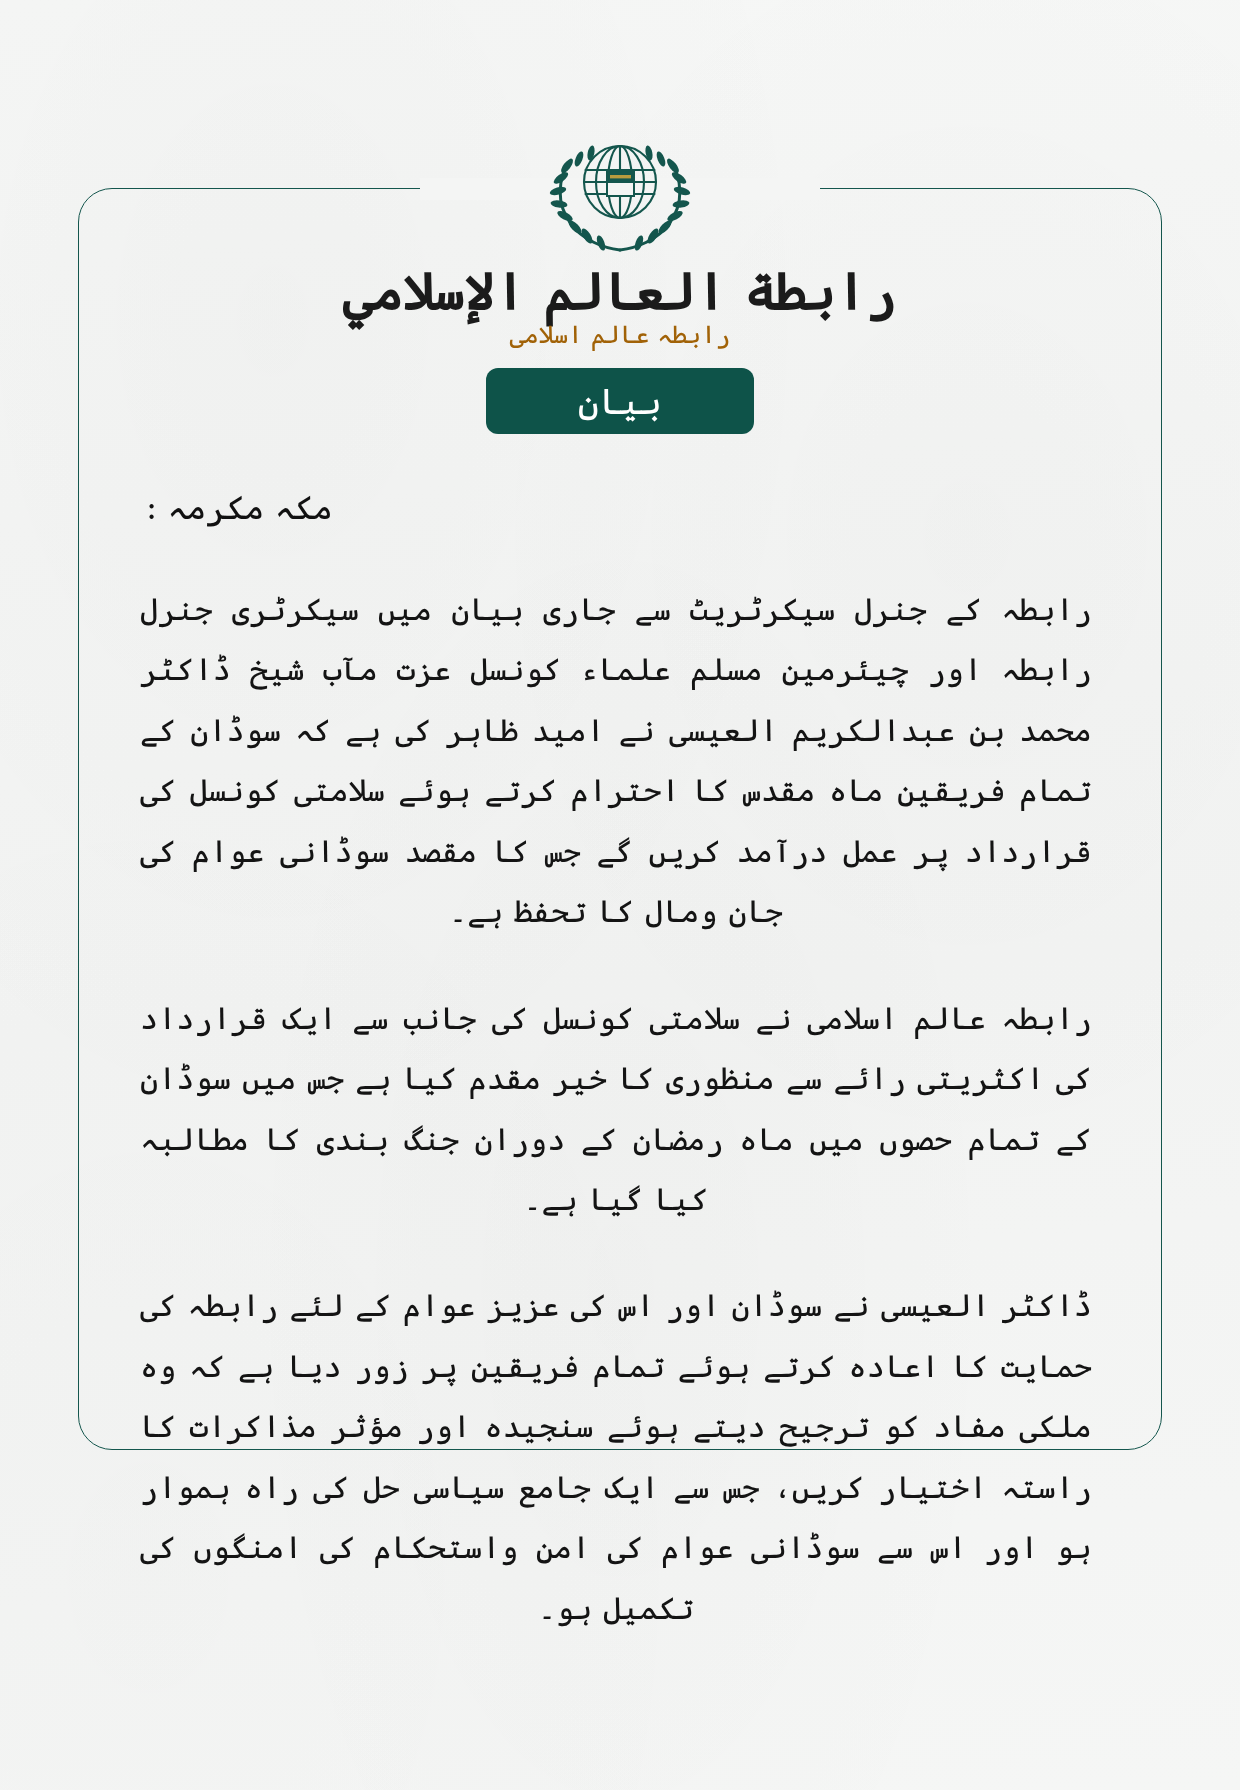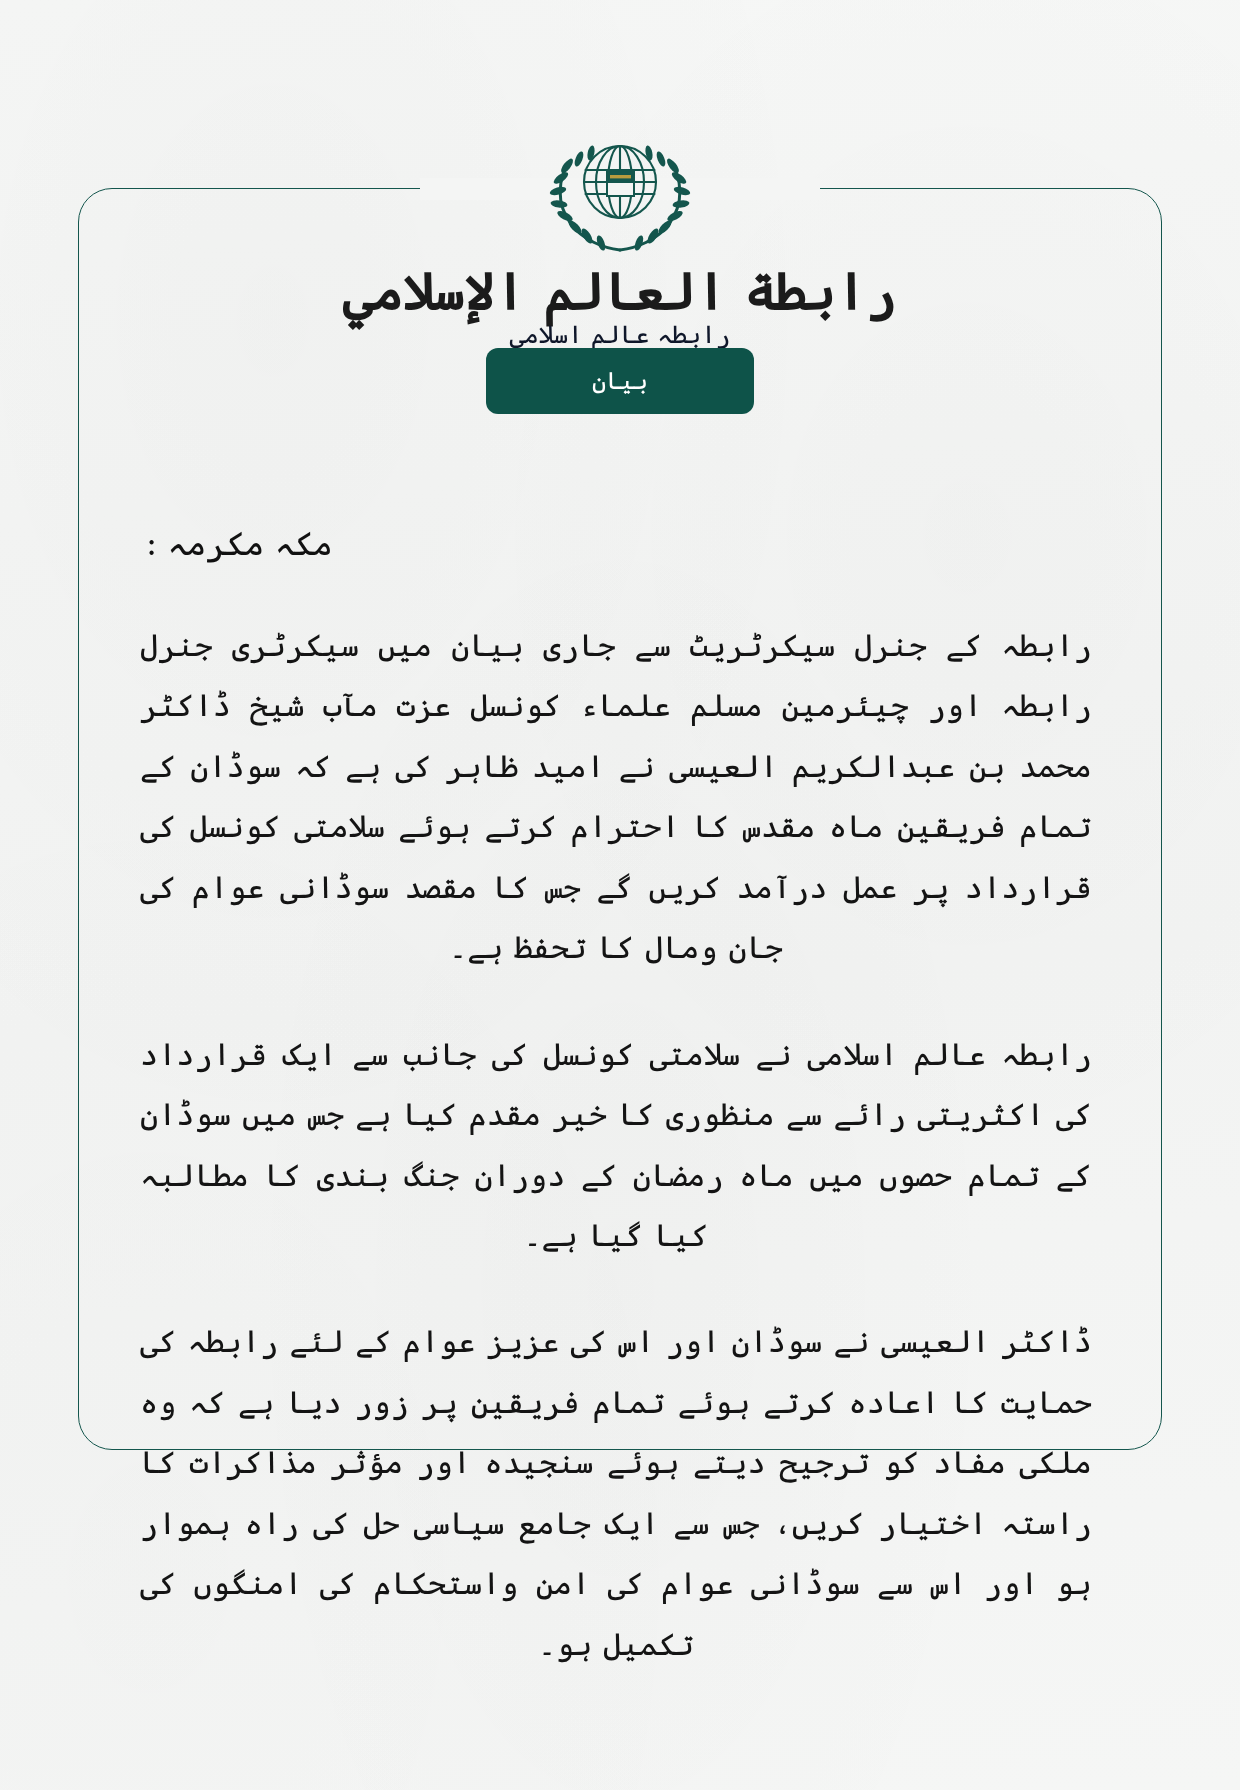--- a/index.html
+++ b/index.html
@@ -76,47 +76,48 @@
     font-family: "DejaVu Serif", "Liberation Serif", serif;
     font-weight: 700;
     letter-spacing: 1px;
     text-align: center;
     direction: rtl;
   }
   .wordmark-ur {
     margin-top: 2px;
     font-size: 25px;
     line-height: 1.1;
-    color: #0f172a;
+    color: #a16207;
     font-family: "DejaVu Serif", "Liberation Serif", serif;
     letter-spacing: 6px;
     text-align: center;
     direction: rtl;
   }
 
   .badge {
+    margin-top: 20px;
     min-width: 268px;
     height: 66px;
     background: #0e5349;
     border-radius: 12px;
     display: flex;
     align-items: center;
     justify-content: center;
     color: #ffffff;
-    font-size: 24px;
+    font-size: 36px;
     font-family: "DejaVu Serif", "Liberation Serif", serif;
     direction: rtl;
     padding: 0 34px;
     box-sizing: border-box;
   }
 
   .content {
     position: absolute;
     left: 140px;
-    top: 524px;
+    top: 488px;
     width: 952px;
     direction: rtl;
     text-align: right;
     color: #151515;
   }
 
   .dateline {
     font-size: 33px;
     font-family: "DejaVu Serif", "Liberation Serif", serif;
     text-align: left;

